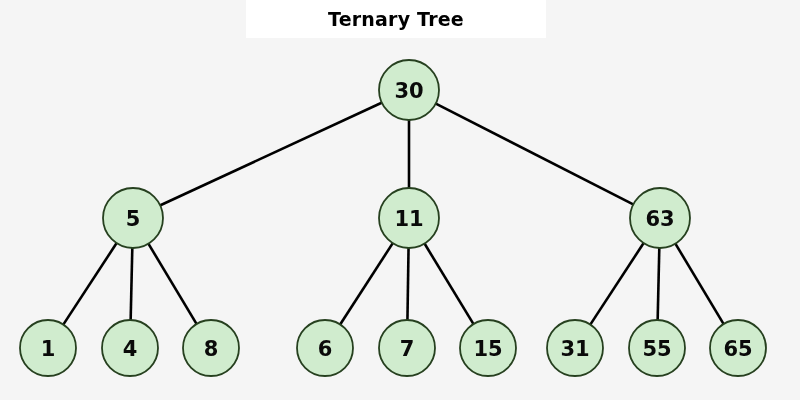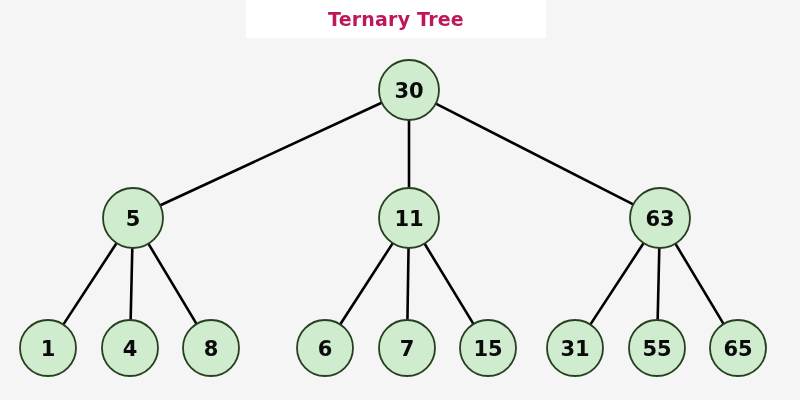--- a/index.html
+++ b/index.html
@@ -34,21 +34,21 @@
     height: 38px;
     background: #ffffff;
     display: flex;
     align-items: center;
     justify-content: center;
     z-index: 5;
   }
   .title-text {
     font-size: 19px;
     font-weight: bold;
-    color: #be185d;
+    color: #000000;
     letter-spacing: 0.2px;
     line-height: 1;
   }
   .edge {
     stroke: #000000;
     stroke-width: 2.6;
     stroke-linecap: butt;
   }
   .node-circle {
     fill: #d0ecce;

